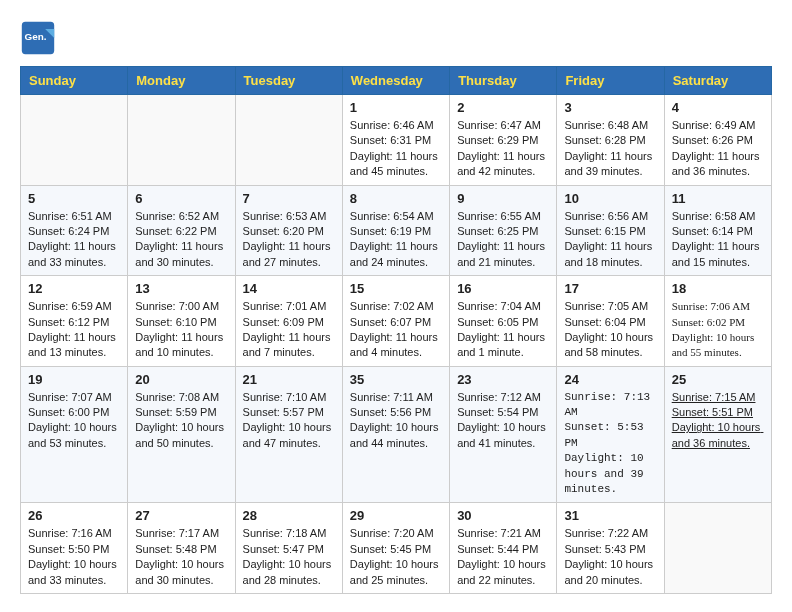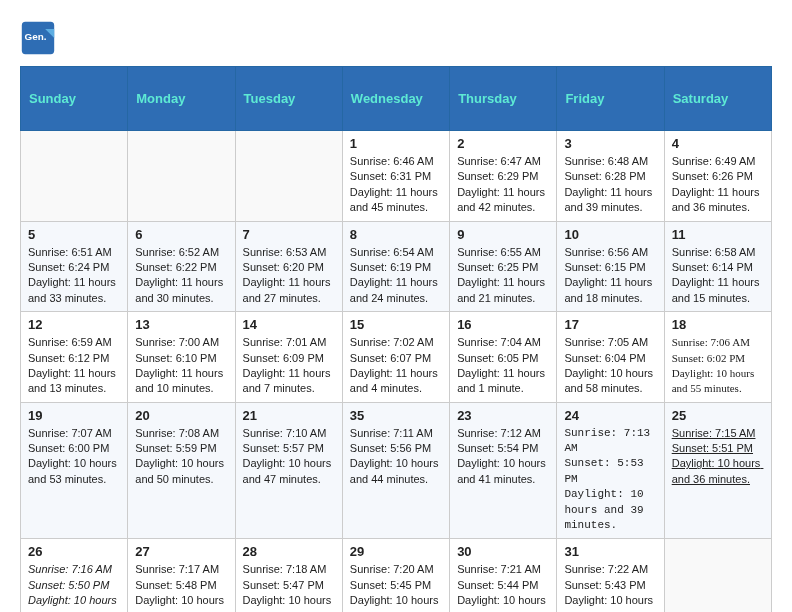--- a/index.html
+++ b/index.html
@@ -46,23 +46,23 @@
       font-size: 15px;
       color: #333;
     }
     .calendar {
       width: 100%;
       border-collapse: collapse;
       border: 1px solid #ccc;
     }
     .calendar th {
       background-color: #2e6db4;
-      color: #5eead4;
+      color: #fde047;
       text-align: left;
-      padding: 24px 8px;
+      padding: 6px 8px;
       font-size: 13px;
       border: 1px solid #2567a4;
     }
     .calendar td {
       width: 107px;
       vertical-align: top;
       padding: 5px 7px;
       border: 1px solid #ccc;
       font-size: 11px;
       color: #222;
@@ -280,21 +280,21 @@
         <td>
           <span class="day-num">25</span>
           <div class="day-info" style="white-space: pre-wrap; text-decoration: underline;">Sunrise: 7:15 AM
 Sunset: 5:51 PM
 Daylight: 10 hours and 36 minutes.</div>
         </td>
       </tr>
       <tr>
         <td>
           <span class="day-num">26</span>
-          <div class="day-info" style="white-space: pre-wrap; font-style: italic;">Sunrise: 7:16 AM
+          <div class="day-info" style="white-space: pre-wrap;">Sunrise: 7:16 AM
 Sunset: 5:50 PM
 Daylight: 10 hours and 33 minutes.</div>
         </td>
         <td>
           <span class="day-num">27</span>
           <div class="day-info" style="white-space: pre-wrap;">Sunrise: 7:17 AM
 Sunset: 5:48 PM
 Daylight: 10 hours and 30 minutes.</div>
         </td>
         <td>

